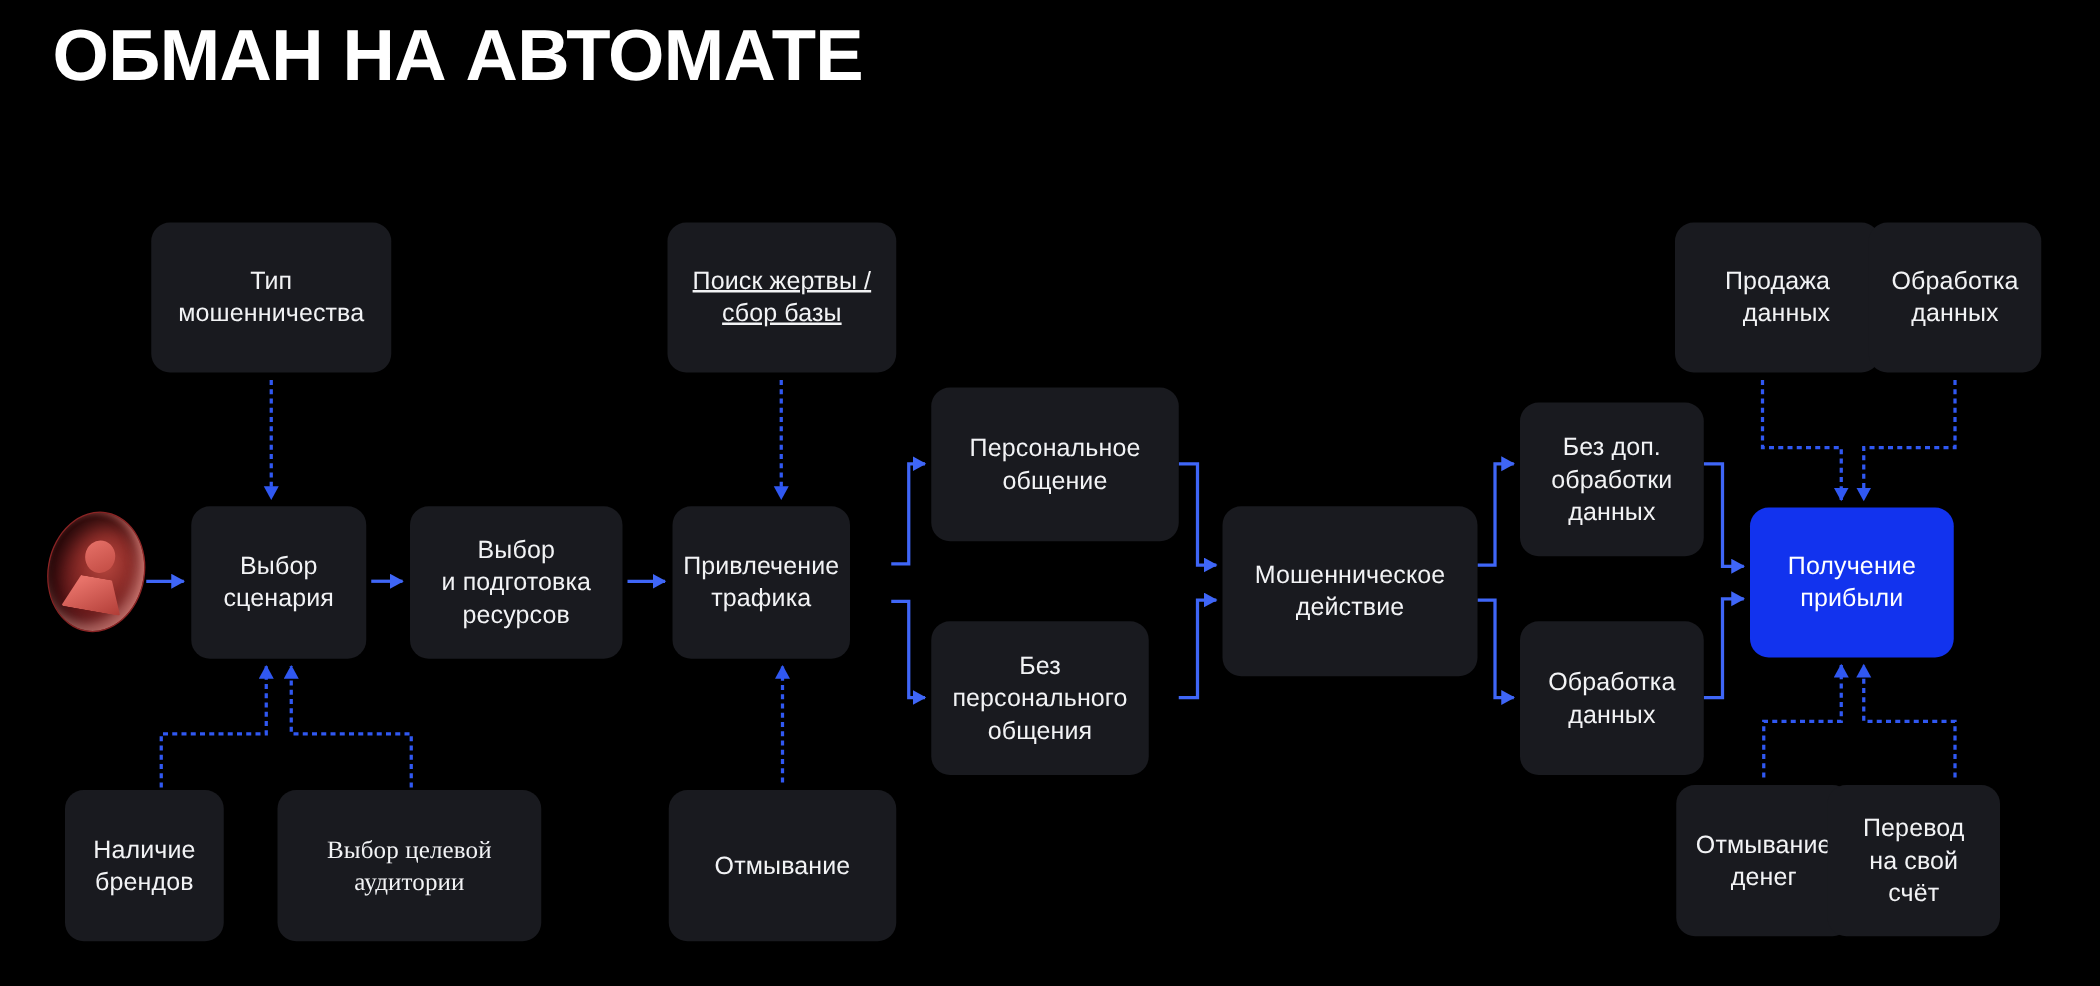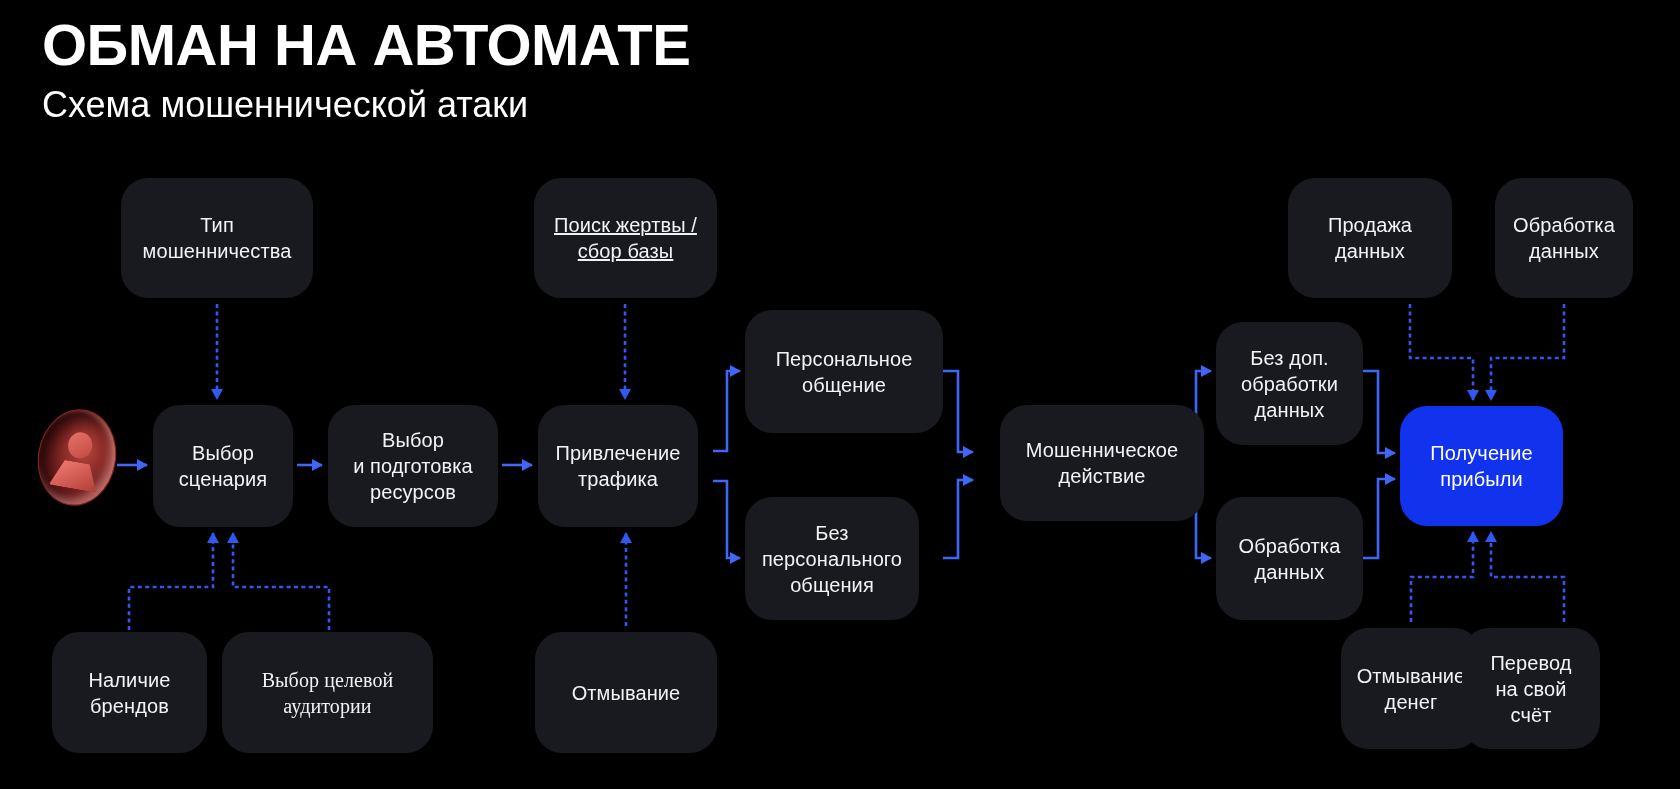--- a/index.html
+++ b/index.html
@@ -44,21 +44,21 @@
     left: 0;
     top: 0;
     width: 1680px;
     height: 789px;
     pointer-events: none;
   }
   .node {
     position: absolute;
     box-sizing: border-box;
     background: var(--node-bg, #191a1f);
-    border-radius: 27px;
+    border-radius: 15px;
     color: var(--node-text, #f2f3f5);
     display: flex;
     align-items: center;
     justify-content: center;
     text-align: center;
     padding: 4px 8px;
   }
   .node-primary {
     background: var(--primary-node-bg, #1233ee);
     color: var(--primary-node-text, #ffffff);
@@ -109,21 +109,20 @@
     clip-path: polygon(24% 0, 76% 0, 100% 100%, 0 100%);
     border-radius: 3px;
   }
 </style>
 </head>
 <body>
 
 <div class="stage" style="--bg: #000000; --node-bg: #191a1f; --node-text: #f2f3f5; --primary-node-bg: #1233ee; --primary-node-text: #ffffff; --title-text: #ffffff; --avatar-light: #e8736a;">
 
   <h1 class="page-title">ОБМАН НА АВТОМАТЕ</h1>
-  <p class="page-subtitle">Схема мошеннической атаки</p>
 
   <svg id="connector-layer" width="1680" height="789" viewBox="0 0 1680 789" xmlns="http://www.w3.org/2000/svg">
     <defs>
       <marker id="arrow-solid" markerUnits="userSpaceOnUse" markerWidth="14" markerHeight="14" refX="10" refY="6" orient="auto">
         <path d="M0,0 L11,6 L0,12 Z" fill="#3f66f7"></path>
       </marker>
       <marker id="arrow-dashed" markerUnits="userSpaceOnUse" markerWidth="14" markerHeight="14" refX="10" refY="6" orient="auto">
         <path d="M0,0 L11,6 L0,12 Z" fill="#3058f2"></path>
       </marker>
     </defs>
@@ -162,21 +161,21 @@
 
   <div id="nodes">
       <div class="node" style="left: 121px; top: 178px; width: 192px; height: 120px;">
         <span class="node-label">Тип
 мошенничества</span>
       </div>
       <div class="node" style="left: 534px; top: 178px; width: 183px; height: 120px; text-decoration: underline;">
         <span class="node-label">Поиск жертвы /
 сбор базы</span>
       </div>
-      <div class="node" style="left: 1288px; top: 178px; width: 164px; height: 120px;">
+      <div class="node" style="left: 1340px; top: 178px; width: 164px; height: 120px; text-align: right;">
         <span class="node-label">Продажа
 данных</span>
       </div>
       <div class="node" style="left: 1495px; top: 178px; width: 138px; height: 120px;">
         <span class="node-label">Обработка
 данных</span>
       </div>
       <div class="node" style="left: 745px; top: 310px; width: 198px; height: 123px;">
         <span class="node-label">Персональное
 общение</span>
@@ -188,42 +187,42 @@
       </div>
       <div class="node" style="left: 153px; top: 405px; width: 140px; height: 122px;">
         <span class="node-label">Выбор
 сценария</span>
       </div>
       <div class="node" style="left: 328px; top: 405px; width: 170px; height: 122px;">
         <span class="node-label">Выбор
 и подготовка
 ресурсов</span>
       </div>
-      <div class="node" style="left: 538px; top: 405px; width: 160px; height: 122px;">
+      <div class="node" style="left: 538px; top: 405px; width: 142px; height: 122px;">
         <span class="node-label">Привлечение
 трафика</span>
       </div>
-      <div class="node" style="left: 978px; top: 405px; width: 204px; height: 116px; margin-left: 22px;">
+      <div class="node" style="left: 978px; top: 405px; width: 204px; height: 136px;">
         <span class="node-label">Мошенническое
 действие</span>
       </div>
       <div class="node node-primary" style="left: 1400px; top: 406px; width: 163px; height: 120px;">
         <span class="node-label">Получение
 прибыли</span>
       </div>
       <div class="node" style="left: 745px; top: 497px; width: 174px; height: 123px;">
         <span class="node-label">Без
 персонального
 общения</span>
       </div>
       <div class="node" style="left: 1216px; top: 497px; width: 147px; height: 123px;">
         <span class="node-label">Обработка
 данных</span>
       </div>
-      <div class="node" style="left: 52px; top: 632px; width: 155px; height: 121px;">
+      <div class="node" style="left: 52px; top: 632px; width: 127px; height: 121px;">
         <span class="node-label">Наличие
 брендов</span>
       </div>
       <div class="node" style="left: 222px; top: 632px; width: 211px; height: 121px; font-family: Liberation Serif, serif;">
         <span class="node-label">Выбор целевой
 аудитории</span>
       </div>
       <div class="node" style="left: 535px; top: 632px; width: 182px; height: 121px;">
         <span class="node-label">Отмывание</span>
       </div>

